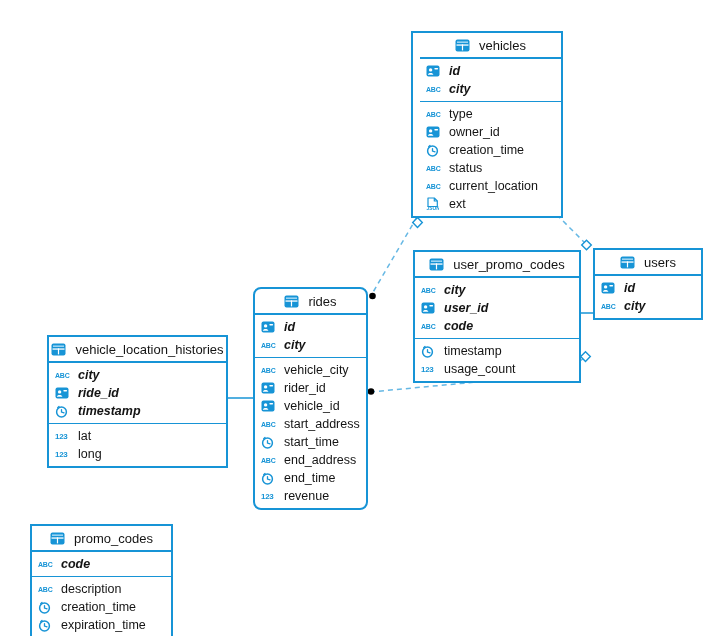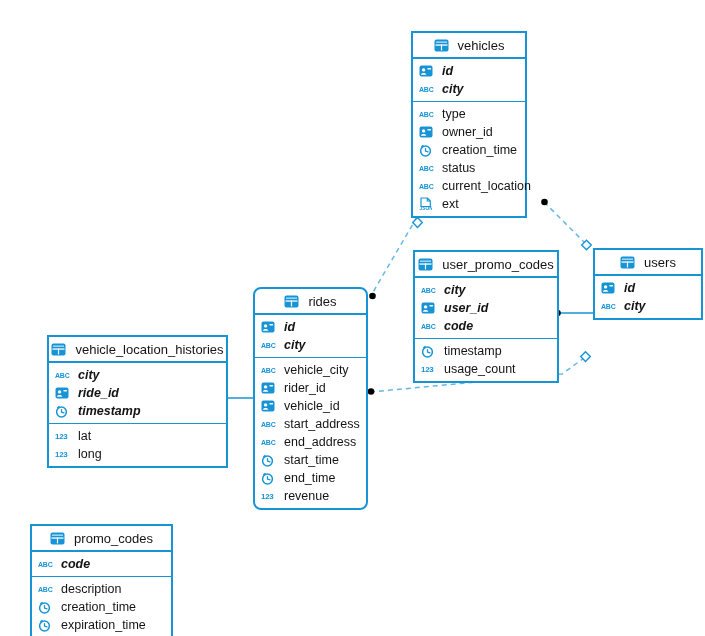--- a/index.html
+++ b/index.html
@@ -66,21 +66,21 @@
     </g>
 
     <g>
       <path class="wire-dashed" d="M370 392 L562 374 L584 358"></path>
       <circle class="end-dot" cx="371" cy="391.5" r="3.3"></circle>
       <polygon class="end-diamond" points="585.5,351.8 590.3,356.6 585.5,361.4 580.7,356.6"></polygon>
     </g>
   </svg>
 
   <div id="tables-root">
-      <div class="table-card" style="left: 411px; top: 31px; width: 116px;">
+      <div class="table-card" style="left: 411px; top: 31px; width: 152px; padding-left: 7px;">
         <div class="table-header">
           <span class="icon-cell" style="width: auto;">
             <svg class="icon" width="15" height="13" viewBox="0 0 15 13">
               <rect x="0.5" y="0.5" width="14" height="12" rx="2" fill="#1794d6"></rect>
               <rect x="2" y="2.4" width="11" height="1.6" fill="#9bd4f2"></rect>
               <rect x="1.5" y="5.4" width="12" height="1.3" fill="#fff"></rect>
               <rect x="6.9" y="5.4" width="1.2" height="6" fill="#fff"></rect>
             </svg>
           </span>
           <span>vehicles</span>
@@ -149,21 +149,21 @@
               <svg class="icon" width="13" height="14" viewBox="0 0 13 14">
                 <path d="M2 1 H8.3 L11.3 4 V9.5 H2 Z" fill="none" stroke="#1794d6" stroke-width="1.2" stroke-linejoin="round"></path>
                 <path d="M8.3 1 V4 H11.3" fill="none" stroke="#1794d6" stroke-width="1.2" stroke-linejoin="round"></path>
                 <text x="0.6" y="13.4" font-size="4.8" font-weight="700" fill="#1794d6" font-family="Liberation Sans, sans-serif">JSON</text>
               </svg>
             </span>
             <span class="field-label">ext</span>
           </div>
         </div>
       </div>
-      <div class="table-card" style="left: 413px; top: 250px; width: 146px;">
+      <div class="table-card" style="left: 413px; top: 250px; width: 168px;">
         <div class="table-header">
           <span class="icon-cell" style="width: auto;">
             <svg class="icon" width="15" height="13" viewBox="0 0 15 13">
               <rect x="0.5" y="0.5" width="14" height="12" rx="2" fill="#1794d6"></rect>
               <rect x="2" y="2.4" width="11" height="1.6" fill="#9bd4f2"></rect>
               <rect x="1.5" y="5.4" width="12" height="1.3" fill="#fff"></rect>
               <rect x="6.9" y="5.4" width="1.2" height="6" fill="#fff"></rect>
             </svg>
           </span>
           <span>user_promo_codes</span>
@@ -305,33 +305,33 @@
             <span class="field-label">vehicle_id</span>
           </div>
           <div class="field-row">
             <span class="icon-cell">
               <span class="abc">ABC</span>
             </span>
             <span class="field-label">start_address</span>
           </div>
           <div class="field-row">
             <span class="icon-cell">
+              <svg class="icon" width="13" height="13" viewBox="0 0 13 13">
+                <circle cx="6.5" cy="7" r="4.9" fill="none" stroke="#1794d6" stroke-width="1.5"></circle>
+                <path d="M6.5 4.6 V7 L9 7.9" fill="none" stroke="#1794d6" stroke-width="1.3" stroke-linecap="round"></path>
+                <path d="M2.7 2.8 L4 1.5" stroke="#1794d6" stroke-width="1.3" stroke-linecap="round"></path>
+              </svg>
+            </span>
+            <span class="field-label">start_time</span>
+          </div>
+          <div class="field-row">
+            <span class="icon-cell">
               <span class="abc">ABC</span>
             </span>
             <span class="field-label">end_address</span>
-          </div>
-          <div class="field-row">
-            <span class="icon-cell">
-              <svg class="icon" width="13" height="13" viewBox="0 0 13 13">
-                <circle cx="6.5" cy="7" r="4.9" fill="none" stroke="#1794d6" stroke-width="1.5"></circle>
-                <path d="M6.5 4.6 V7 L9 7.9" fill="none" stroke="#1794d6" stroke-width="1.3" stroke-linecap="round"></path>
-                <path d="M2.7 2.8 L4 1.5" stroke="#1794d6" stroke-width="1.3" stroke-linecap="round"></path>
-              </svg>
-            </span>
-            <span class="field-label">start_time</span>
           </div>
           <div class="field-row">
             <span class="icon-cell">
               <svg class="icon" width="13" height="13" viewBox="0 0 13 13">
                 <circle cx="6.5" cy="7" r="4.9" fill="none" stroke="#1794d6" stroke-width="1.5"></circle>
                 <path d="M6.5 4.6 V7 L9 7.9" fill="none" stroke="#1794d6" stroke-width="1.3" stroke-linecap="round"></path>
                 <path d="M2.7 2.8 L4 1.5" stroke="#1794d6" stroke-width="1.3" stroke-linecap="round"></path>
               </svg>
             </span>
             <span class="field-label">end_time</span>

